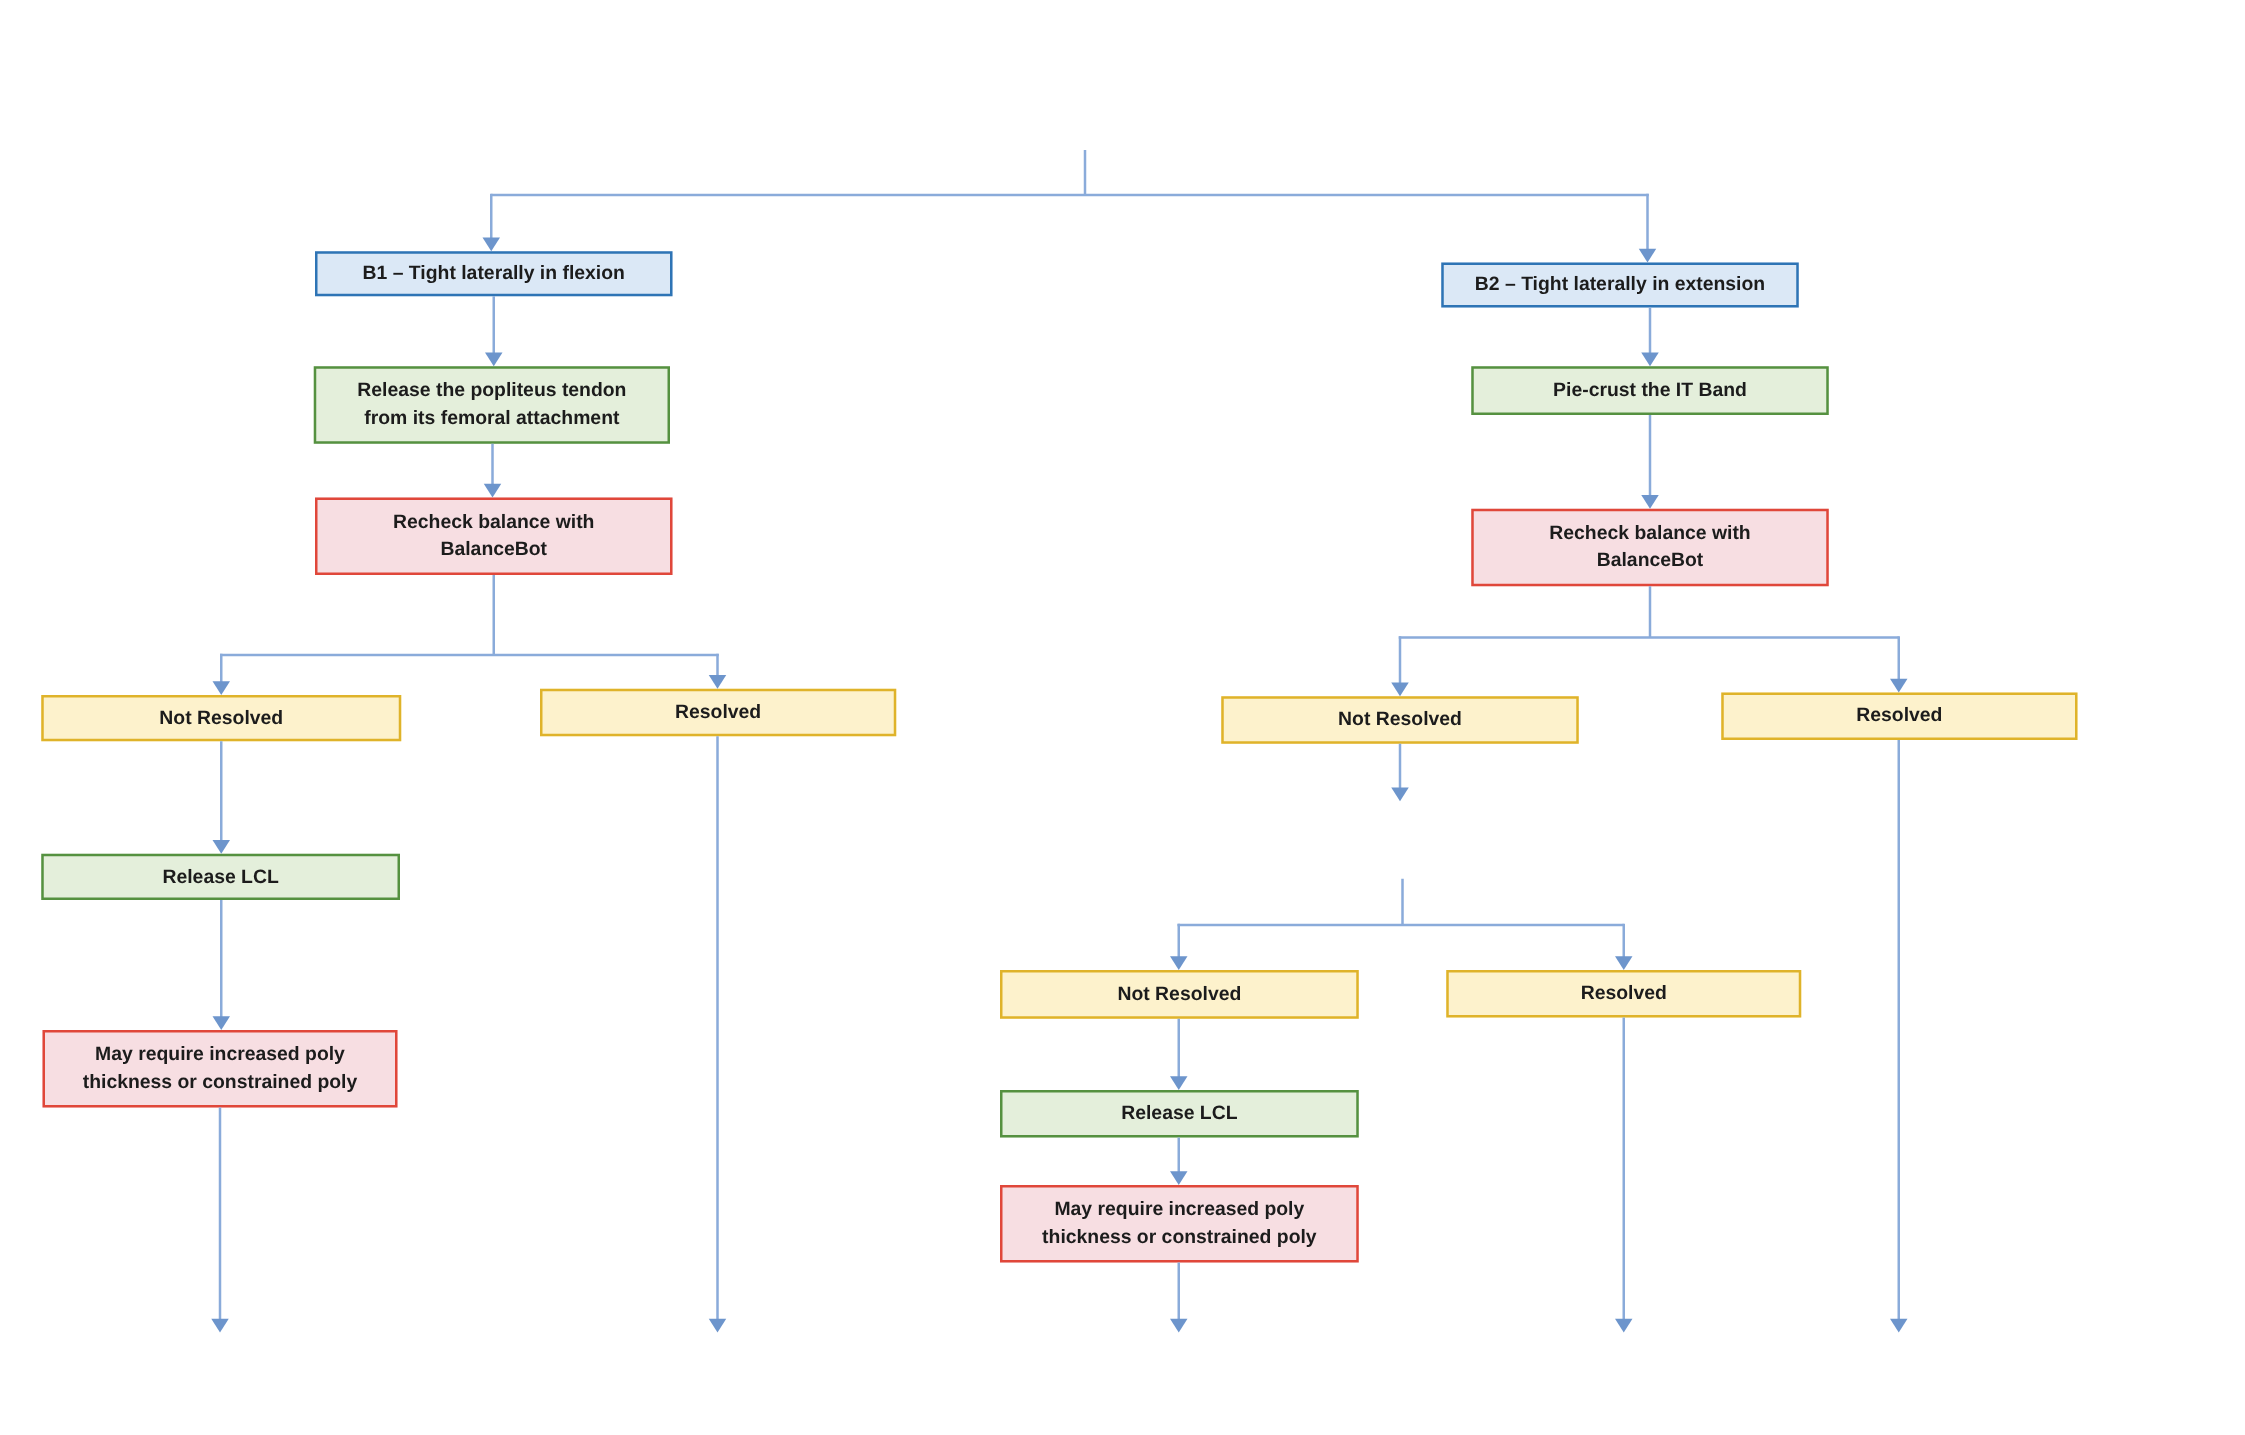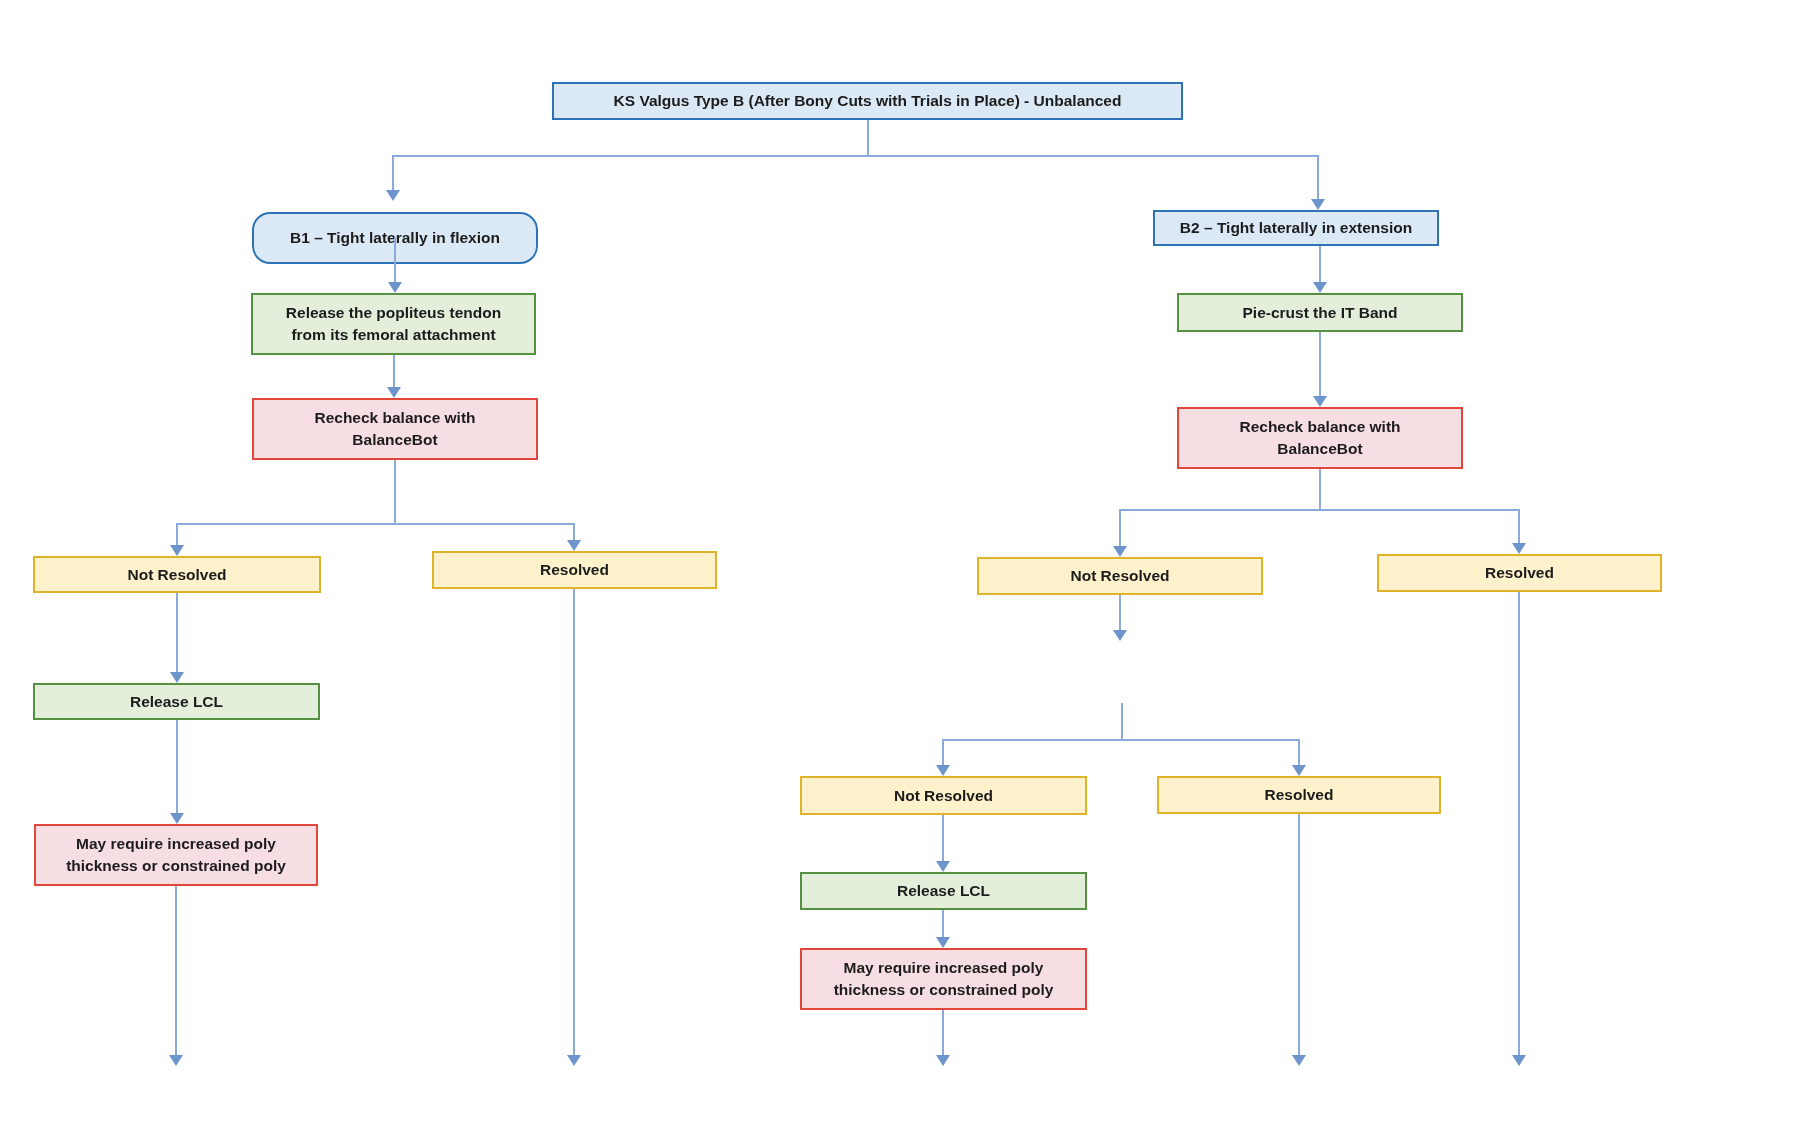--- a/index.html
+++ b/index.html
@@ -21,23 +21,22 @@
   .vl{position:absolute;width:2px;background:var(--connector,#8aabda);}
   .hl{position:absolute;height:2px;background:var(--connector,#8aabda);}
   .ah{position:absolute;width:0;height:0;border-left:7px solid transparent;
       border-right:7px solid transparent;border-top:11px solid var(--arrowhead,#6d95cc);}
 </style>
 </head>
 <body>
 
 <div id="canvas">
 
-  <div class="node blue" style="left:552px;top:82px;width:631px;height:38px;">KS Valgus Type B (After Bony Cuts with Trials in Place) - Unbalanced</div>
 
-  <div class="node blue" style="left:252px;top:212px;width:286px;height:52px;border-radius:18px;">B1 – Tight laterally in flexion</div>
+  <div class="node blue" style="left:252px;top:201px;width:286px;height:36px;">B1 – Tight laterally in flexion</div>
   <div class="node blue" style="left:1153px;top:210px;width:286px;height:36px;">B2 – Tight laterally in extension</div>
 
   <div class="node green" style="left:251px;top:293px;width:285px;height:62px;">Release the popliteus tendon
 from its femoral attachment</div>
   <div class="node green" style="left:1177px;top:293px;width:286px;height:39px;">Pie-crust the IT Band</div>
 
   <div class="node pink" style="left:252px;top:398px;width:286px;height:62px;">Recheck balance with
 BalanceBot</div>
   <div class="node pink" style="left:1177px;top:407px;width:286px;height:62px;">Recheck balance with
 BalanceBot</div>

